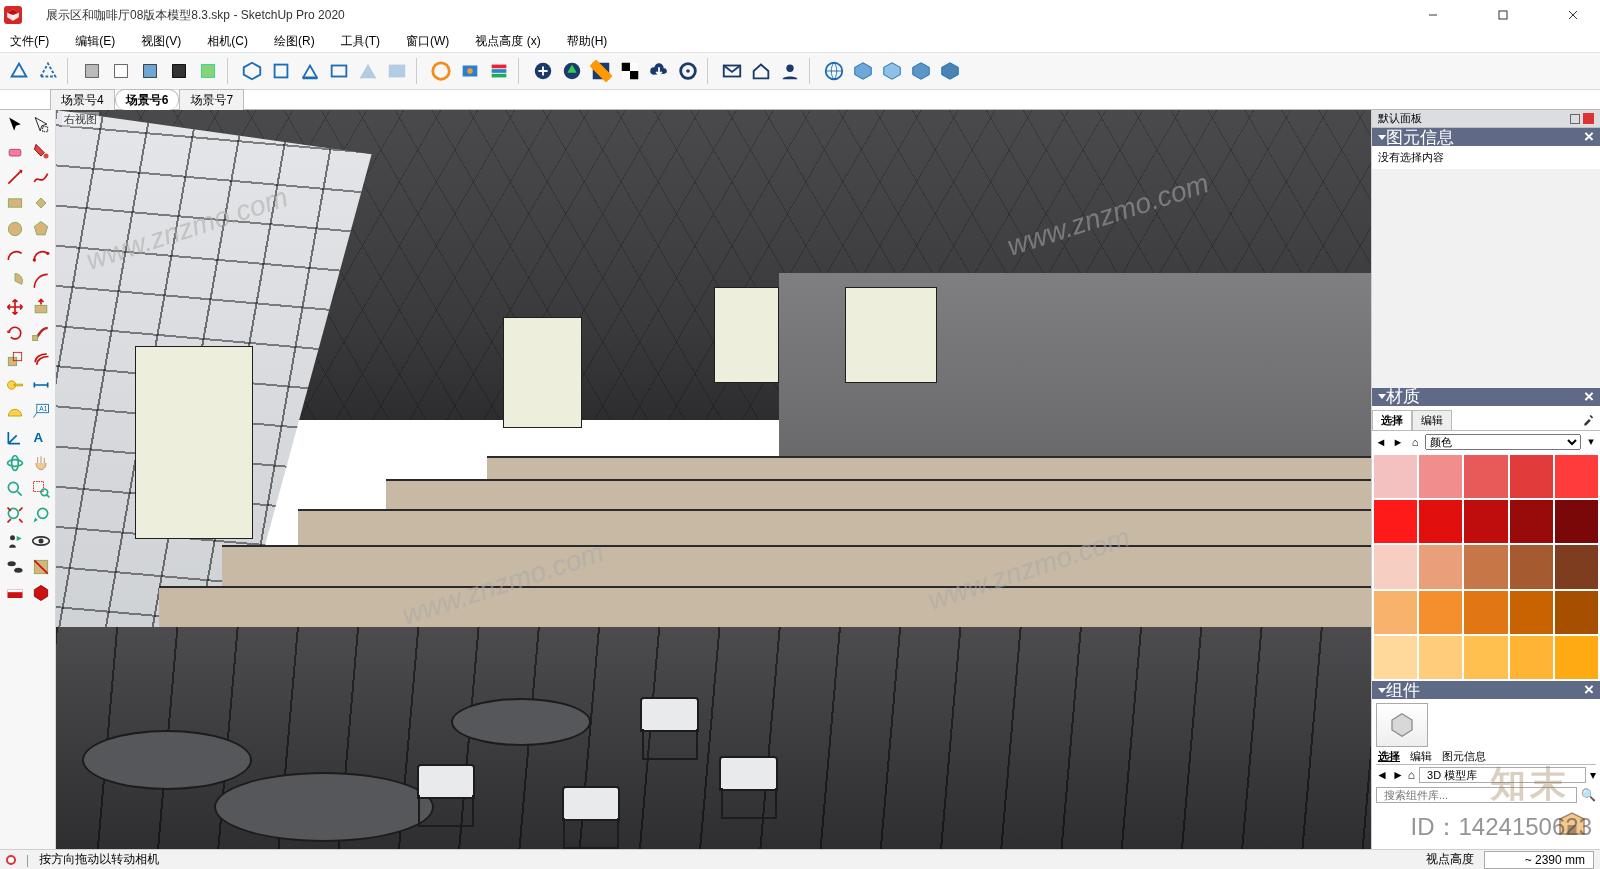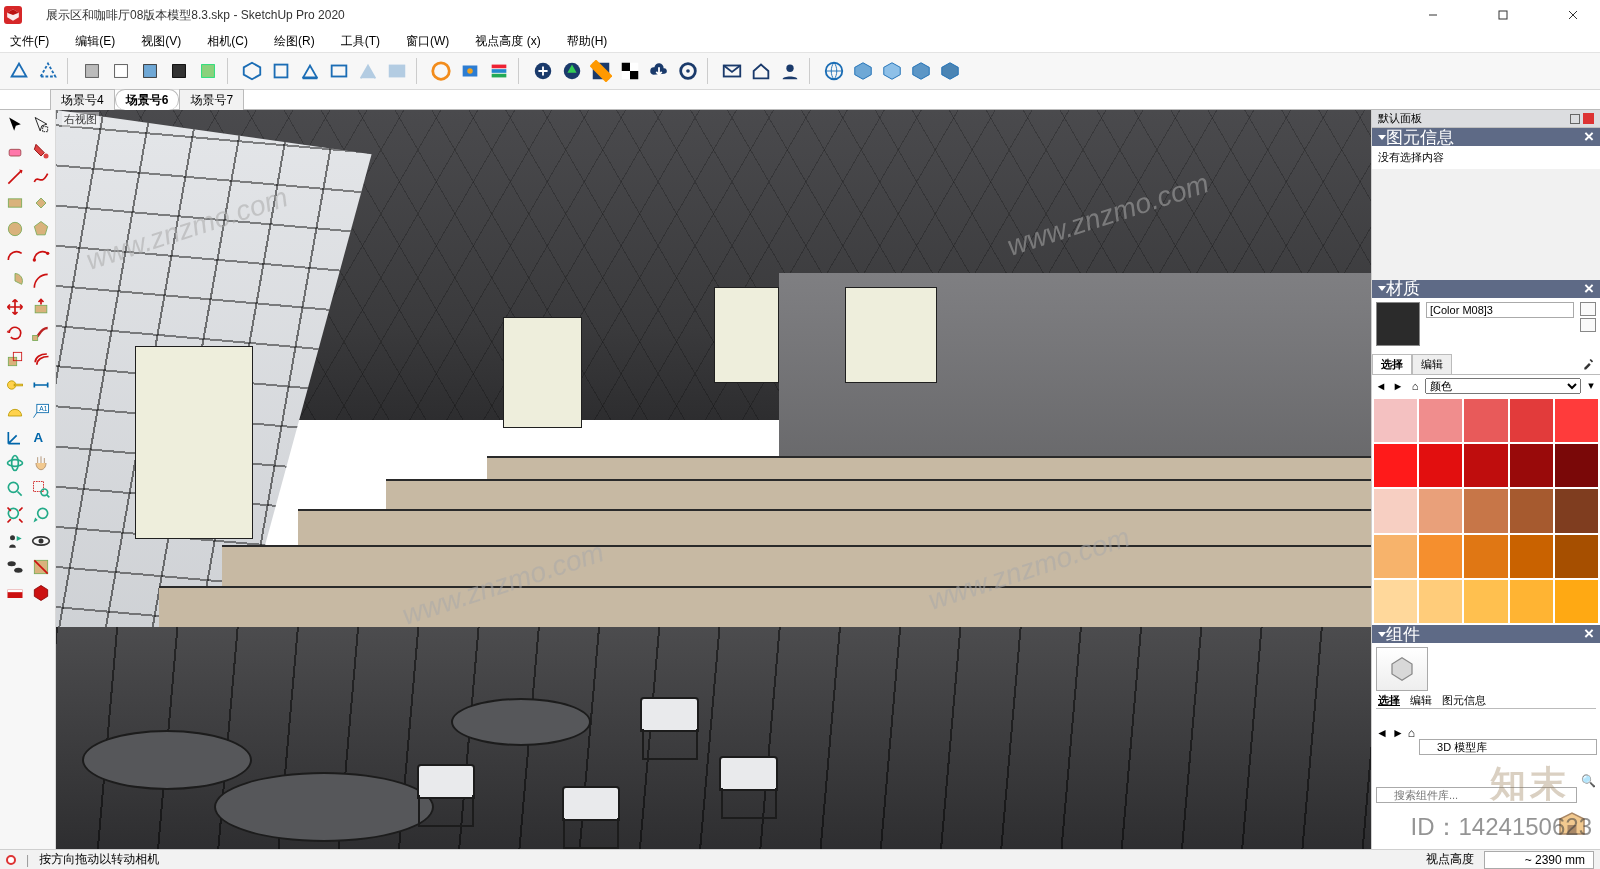--- a/index.html
+++ b/index.html
@@ -117,21 +117,21 @@
   .mat-toolbar .nav{ width:14px;height:14px; display:flex;align-items:center;justify-content:center; }
   .mat-toolbar select{ flex:1; font-size:11px; }
   .mat-grid { display:grid; grid-template-columns:repeat(5,1fr); gap:2px; padding:2px; }
   .mat-cell { aspect-ratio:1/1; }
 
   .comp-body{ background:#fff; padding:4px; }
   .comp-thumb{ width:52px;height:44px;border:1px solid #aaa; display:flex;align-items:center;justify-content:center; background:linear-gradient(180deg,#fff,#eee);}
   .comp-tabs{ display:flex; gap:10px; font-size:11px; padding:2px 2px 0; border-bottom:1px solid #bbb;}
   .comp-tabs span.active{ text-decoration:underline; font-weight:bold;}
   .comp-row{ display:flex; align-items:center; gap:4px; padding:2px 0;}
-  .comp-row input{ flex:1; font-size:11px; padding:1px 17px; border:1px solid #aaa;margin-top:28px;}
+  .comp-row input{ flex:1; font-size:11px; padding:1px 7px; border:1px solid #aaa;}
 
   
   .status-bar { position:absolute; left:0; right:0; bottom:0; height:20px; background:#f2f2f2; border-top:1px solid #cfcfcf; display:flex; align-items:center; font-size:12px; padding:0 6px; gap:10px; }
   .status-bar .dot{ width:10px;height:10px;border-radius:50%; background:#fff; border:2px solid #d33; }
   .status-bar .sbsep{ color:#999; }
   .status-bar .flex{ flex:1; }
 
   .id-overlay{ position:absolute; right:8px; bottom:26px; font-size:24px; color:rgba(60,60,60,.55); font-weight:500; }
   .brand-overlay{ position:absolute; right:30px; bottom:60px; font-size:36px; color:rgba(150,120,80,.35); font-weight:600; letter-spacing:4px;}
 </style>
@@ -669,30 +669,20 @@
     </div>
 
     <div style="flex:1"></div>
 
     <div class="panel-head">
       <span class="tri"></span>
       <span>材质</span>
       <span class="x2">×</span>
     </div>
     <div class="panel-body" style="padding:0;">
-      <div class="mat-preview">
-        <div class="mat-swatch"></div>
-        <div class="mat-name-box">
-          <input value="[Color M08]3" style="">
-        </div>
-        <div class="mat-icons">
-          <div></div>
-          <div></div>
-        </div>
-      </div>
       <div class="mat-tabs">
         <div class="mat-tab active">选择</div>
         <div class="mat-tab">编辑</div>
         <div style="flex:1"></div>
         <div style="padding:2px 4px;">
           <svg width="14" height="14" viewBox="0 0 24 24">
               <path d="M4 20l8-8 3 3-8 8H4Z" fill="#333"></path>
               <path d="M14 6l4 4" stroke="#333" stroke-width="3"></path>
             </svg>
         </div>

